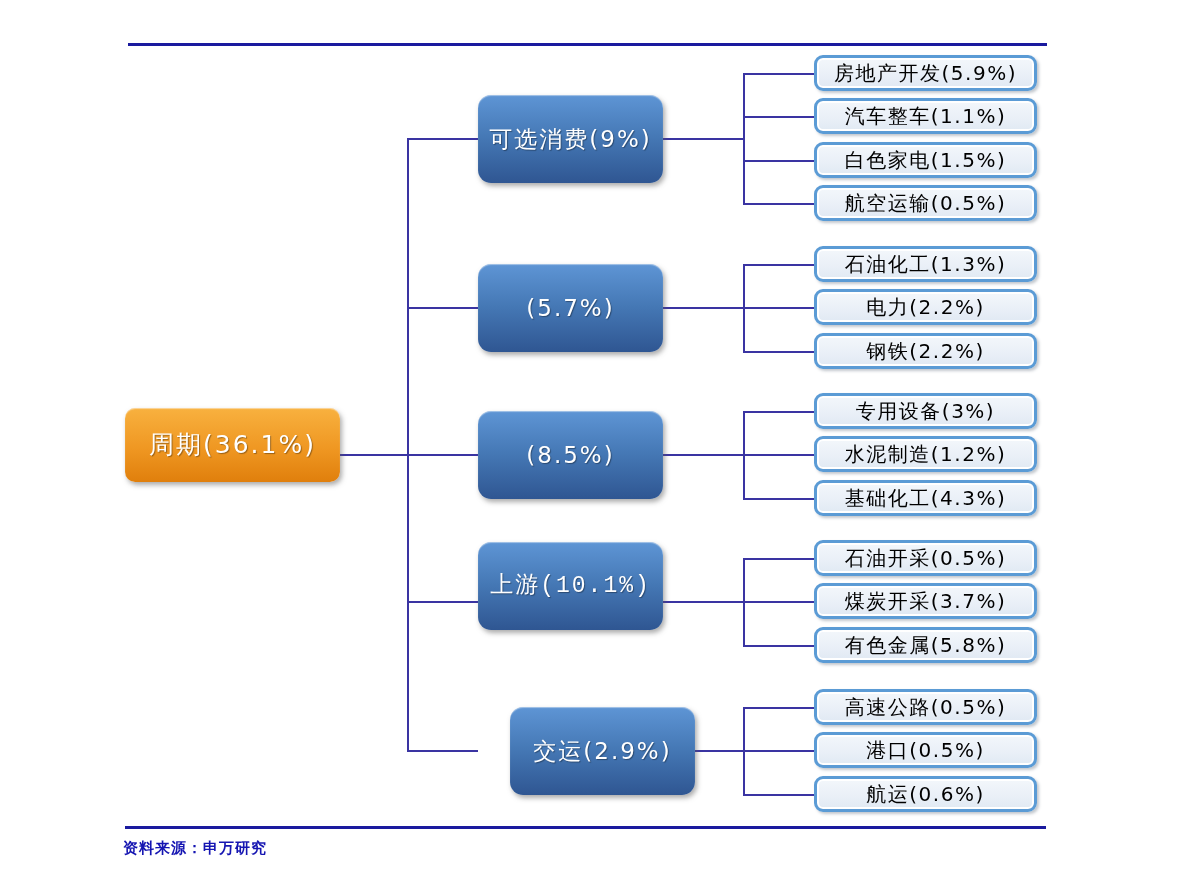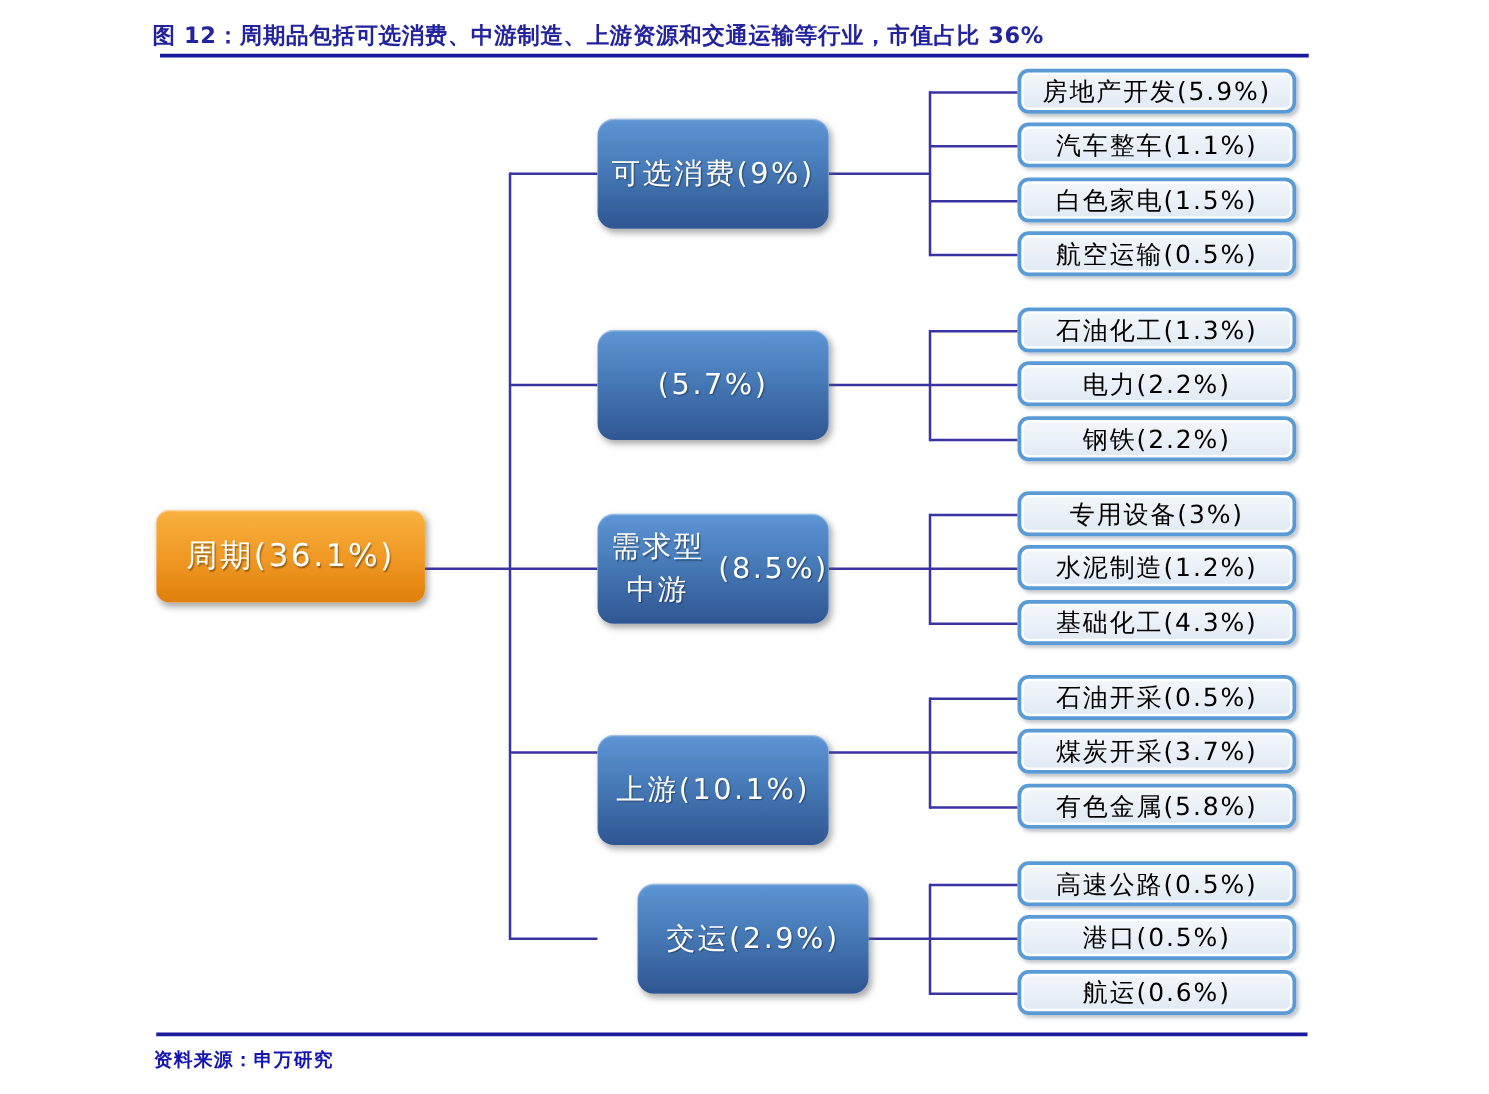--- a/index.html
+++ b/index.html
@@ -53,21 +53,20 @@
     background:linear-gradient(180deg,#F3F7FB 0%,var(--leaf-fill) 60%,#E0E9F3 100%);
     border:3px solid var(--leaf-border);
     box-shadow:inset 0 0 0 2px #fff, 2px 2px 3px rgba(120,130,145,.45);
     color:var(--leaf-text);font-size:20px;letter-spacing:1.5px;white-space:nowrap;
   }
 </style>
 </head>
 <body>
 
 <div class="canvas">
-  <div class="fig-title">图 12：周期品包括可选消费、中游制造、上游资源和交通运输等行业，市值占比 36%</div>
   <div class="title-rule"></div>
 
   <div id="connectors">
       <div class="hline" style="left: 340px; top: 454px; width: 68px;"></div>
       <div class="vline" style="left: 407px; top: 138px; height: 614px;"></div>
       <div class="hline" style="left: 408px; top: 138px; width: 70px;"></div>
       <div class="hline" style="left: 663px; top: 138px; width: 81px;"></div>
       <div class="vline" style="left: 743px; top: 72.75px; height: 132.5px;"></div>
       <div class="hline" style="left: 744px; top: 72.75px; width: 70px;"></div>
       <div class="hline" style="left: 744px; top: 116.25px; width: 70px;"></div>
@@ -125,33 +124,32 @@
       <div class="leaf" style="top: 246px;">
         <span>石油化工(1.3%)</span>
       </div>
       <div class="leaf" style="top: 289px;">
         <span>电力(2.2%)</span>
       </div>
       <div class="leaf" style="top: 333px;">
         <span>钢铁(2.2%)</span>
       </div>
       <div class="node branch" style="top: 411px;">
-        <span class="nline">需求型中游</span>
         <span class="nline">(8.5%)</span>
       </div>
       <div class="leaf" style="top: 393px;">
         <span>专用设备(3%)</span>
       </div>
       <div class="leaf" style="top: 436px;">
         <span>水泥制造(1.2%)</span>
       </div>
       <div class="leaf" style="top: 480px;">
         <span>基础化工(4.3%)</span>
       </div>
-      <div class="node branch" style="top: 588px;">
+      <div class="node branch" style="top: 542px; font-family: Liberation Mono, monospace;">
         <span class="nline">上游</span>
         <span class="nline">(10.1%)</span>
       </div>
       <div class="leaf" style="top: 540px;">
         <span>石油开采(0.5%)</span>
       </div>
       <div class="leaf" style="top: 583px;">
         <span>煤炭开采(3.7%)</span>
       </div>
       <div class="leaf" style="top: 627px;">

